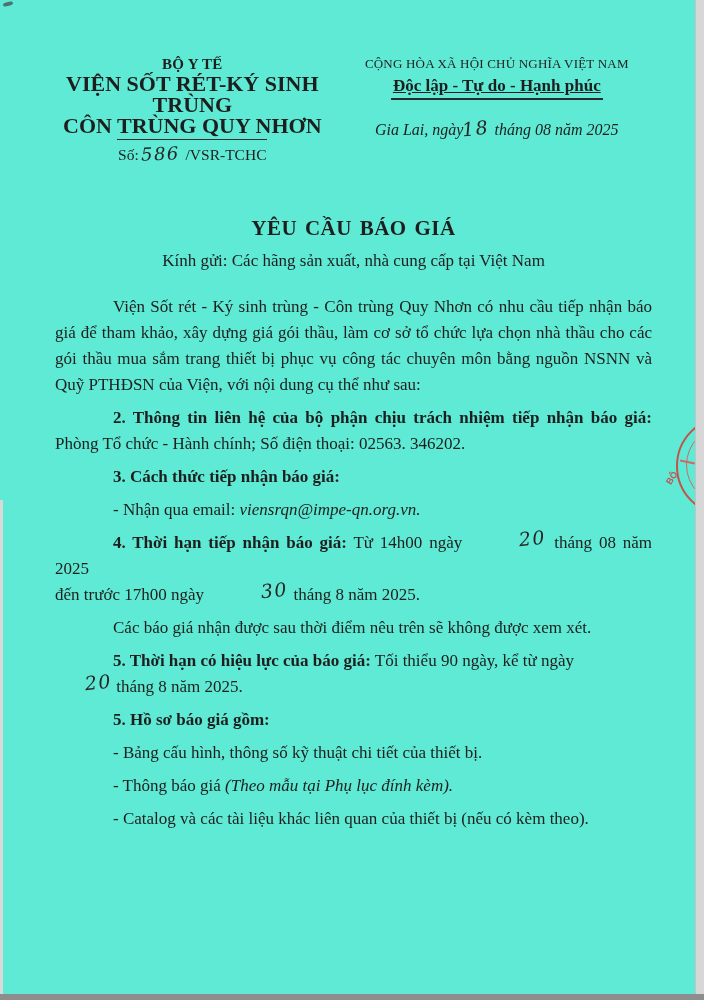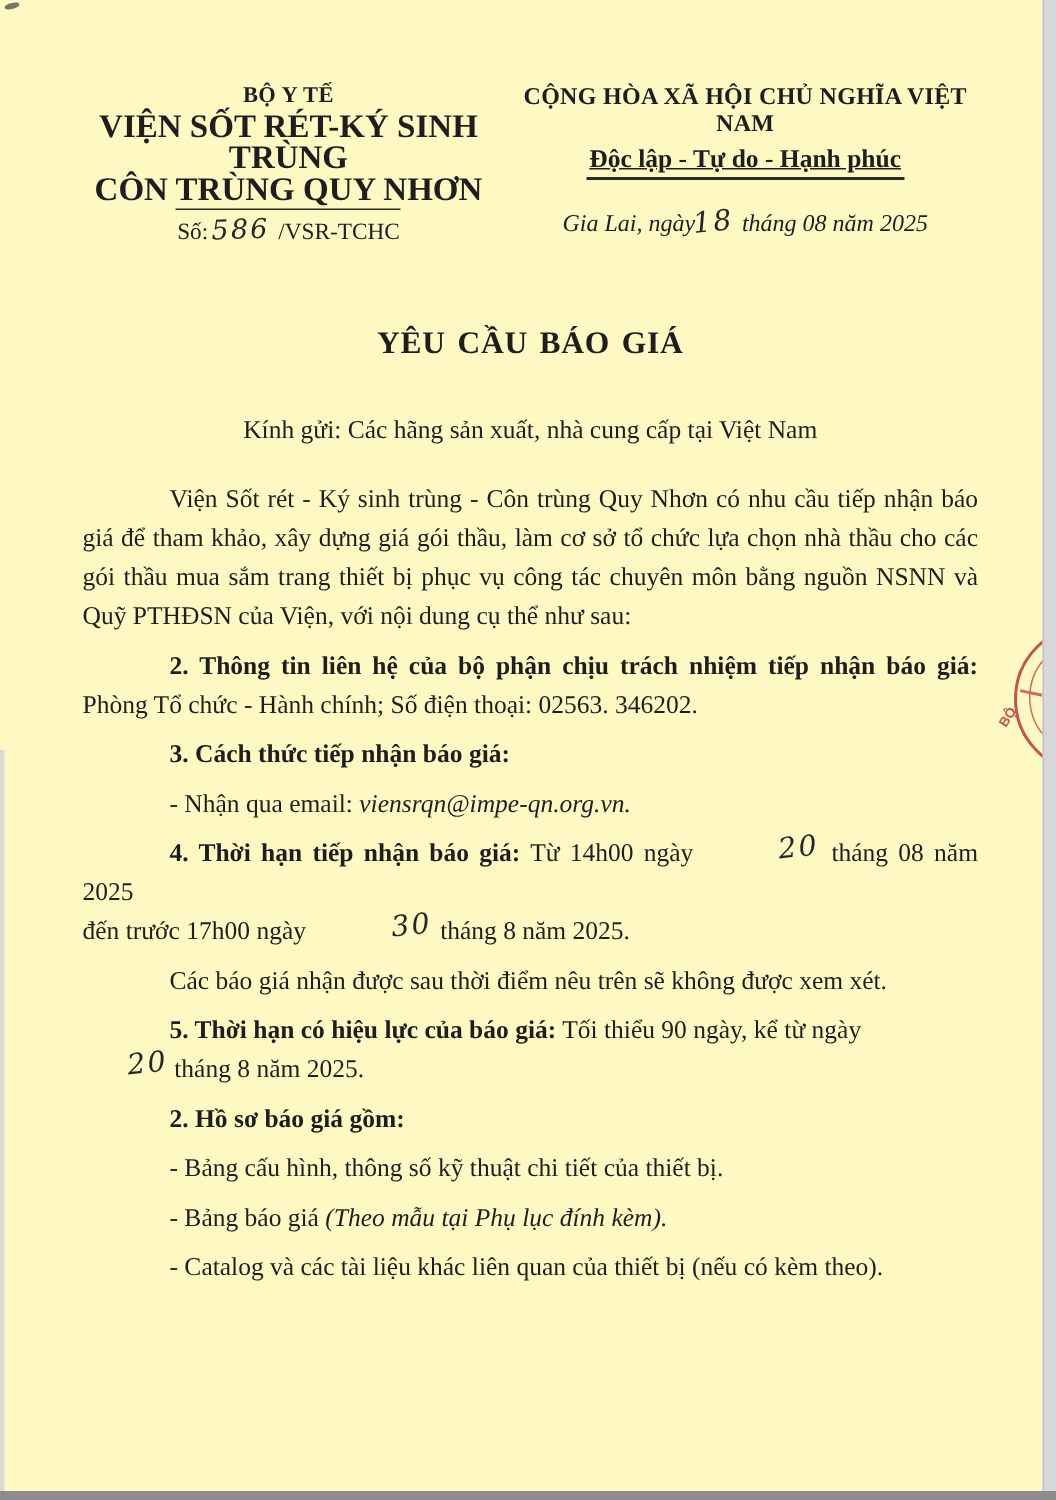--- a/index.html
+++ b/index.html
@@ -3,21 +3,21 @@
 <meta charset="utf-8">
 <style>
   html, body { margin: 0; padding: 0; }
   body {
     width: 704px; height: 1000px; overflow: hidden;
     background: #fdfdfc;
     font-family: "Liberation Serif", "DejaVu Serif", serif;
     color: #1e1e1e;
     position: relative;
   }
-  .scan-page { position: relative; width: 704px; height: 1000px; background: #fef9c3; overflow: hidden; }
+  .scan-page { position: relative; width: 704px; height: 1000px; background: #5eead4; overflow: hidden; }
 
   
   .edge-right  { position: absolute; right: 0; top: 0; width: 8px; height: 100%; background: #d7d7d7; border-left: 1px solid #c3c3c3; }
   .edge-bottom { position: absolute; left: 0; bottom: 0; width: 100%; height: 6px; background: #8d8d8d; }
   .edge-left   { position: absolute; left: 0; top: 50%; width: 3px; height: 50%; background: #d9d9d9; }
   .smudge      { position: absolute; left: 3px; top: 2px; width: 10px; height: 4px; background: #4a4a4a; border-radius: 45%; transform: rotate(-14deg); opacity: .75; }
 
   
   .stamp { position: absolute; right: 8px; top: 416px; width: 40px; height: 102px; overflow: hidden; }
   .stamp-ring-outer { position: absolute; left: 20px; top: 0; width: 96px; height: 96px; border: 2.5px solid #c4524e; border-radius: 50%; }
@@ -28,32 +28,32 @@
   .content { position: relative; padding: 56px 52px 0 55px; }
 
   
   .header-row { display: flex; justify-content: space-between; align-items: flex-start; }
   .header-left  { width: 46%; text-align: center; }
   .header-right { width: 52%; text-align: center; }
   .hl-ministry { font-size: 15px; font-weight: bold; letter-spacing: .3px; }
   .hl-org { font-size: 22px; font-weight: bold; line-height: 21px; }
   .hl-rule { width: 150px; border: 0; border-top: 1.5px solid #2a2a2a; margin: 3px auto 5px auto; }
   .hl-so { font-size: 15.5px; margin-top: 1px; }
-  .hr-nation { font-size: 16px; font-weight: bold; letter-spacing: .2px; }
+  .hr-nation { font-size: 13px; font-weight: normal; letter-spacing: .2px; }
   .hr-motto { display: inline-block; font-size: 17px; font-weight: bold; border-bottom: 2px solid #2a2a2a; padding: 1px 2px 2px 2px; margin-top: 3px; text-decoration: underline; }
   .hr-date { font-style: italic; font-size: 16px; margin-top: 19px; }
 
   
   .hw { display: inline-block; font-family: "DejaVu Serif", serif; font-style: italic; font-size: 19px; letter-spacing: 1.5px; transform: rotate(-6deg); color: #262626; line-height: 1; }
   .hw-so { font-size: 18px; transform: rotate(-2deg); margin: 0 2px; }
   .hw-day { margin: 0 1px 0 -1px; }
   .hw-hang { margin-left: -28px; margin-right: 4px; }
 
   .doc-title { text-align: center; font-size: 21px; font-weight: bold; letter-spacing: .5px; word-spacing: 2px; margin-top: 52px; }
-  .salutation { text-align: center; font-size: 17px; margin-top: 36px; }
+  .salutation { text-align: center; font-size: 17px; margin-top: 10px; }
 
   
   .body-text { font-size: 17px; line-height: 26px; }
   .para { margin: 7px 0 0 0; text-align: justify; text-indent: 58px; }
   .para.first { margin-top: 23px; }
   .lbl { font-weight: bold; }
   .it { font-style: italic; }
 </style>
 </head>
 <body>
@@ -115,26 +115,26 @@
       </p>
 
       <p class="para">Các báo giá nhận được sau thời điểm nêu trên sẽ không được xem xét.</p>
 
       <p class="para">
         <span class="lbl">5. Thời hạn có hiệu lực của báo giá:</span>
         <span>Tối thiểu 90 ngày, kể từ ngày</span><br>
         <span class="hw hw-hang">20</span><span>tháng 8 năm 2025.</span>
       </p>
 
-      <p class="para lbl">2. Hồ sơ báo giá gồm:</p>
+      <p class="para lbl">5. Hồ sơ báo giá gồm:</p>
 
       <p class="para">- Bảng cấu hình, thông số kỹ thuật chi tiết của thiết bị.</p>
 
       <p class="para">
-        <span>- Bảng báo giá</span>
+        <span>- Thông báo giá</span>
         <span class="it">(Theo mẫu tại Phụ lục đính kèm).</span>
       </p>
 
       <p class="para">- Catalog và các tài liệu khác liên quan của thiết bị (nếu có kèm theo).</p>
 
     </div>
   </div>
 
   <div class="stamp">
     <div class="stamp-ring-outer"></div>

